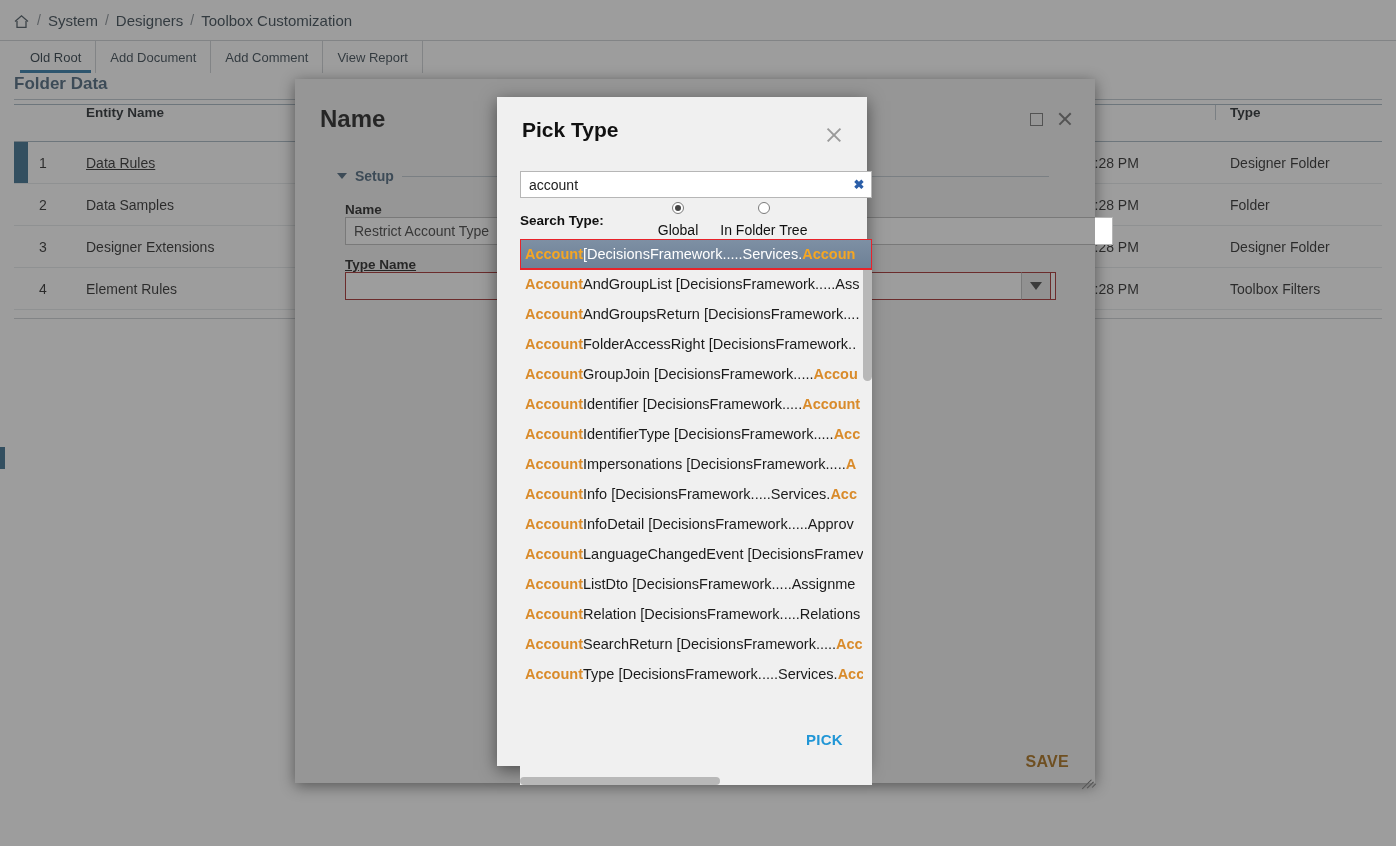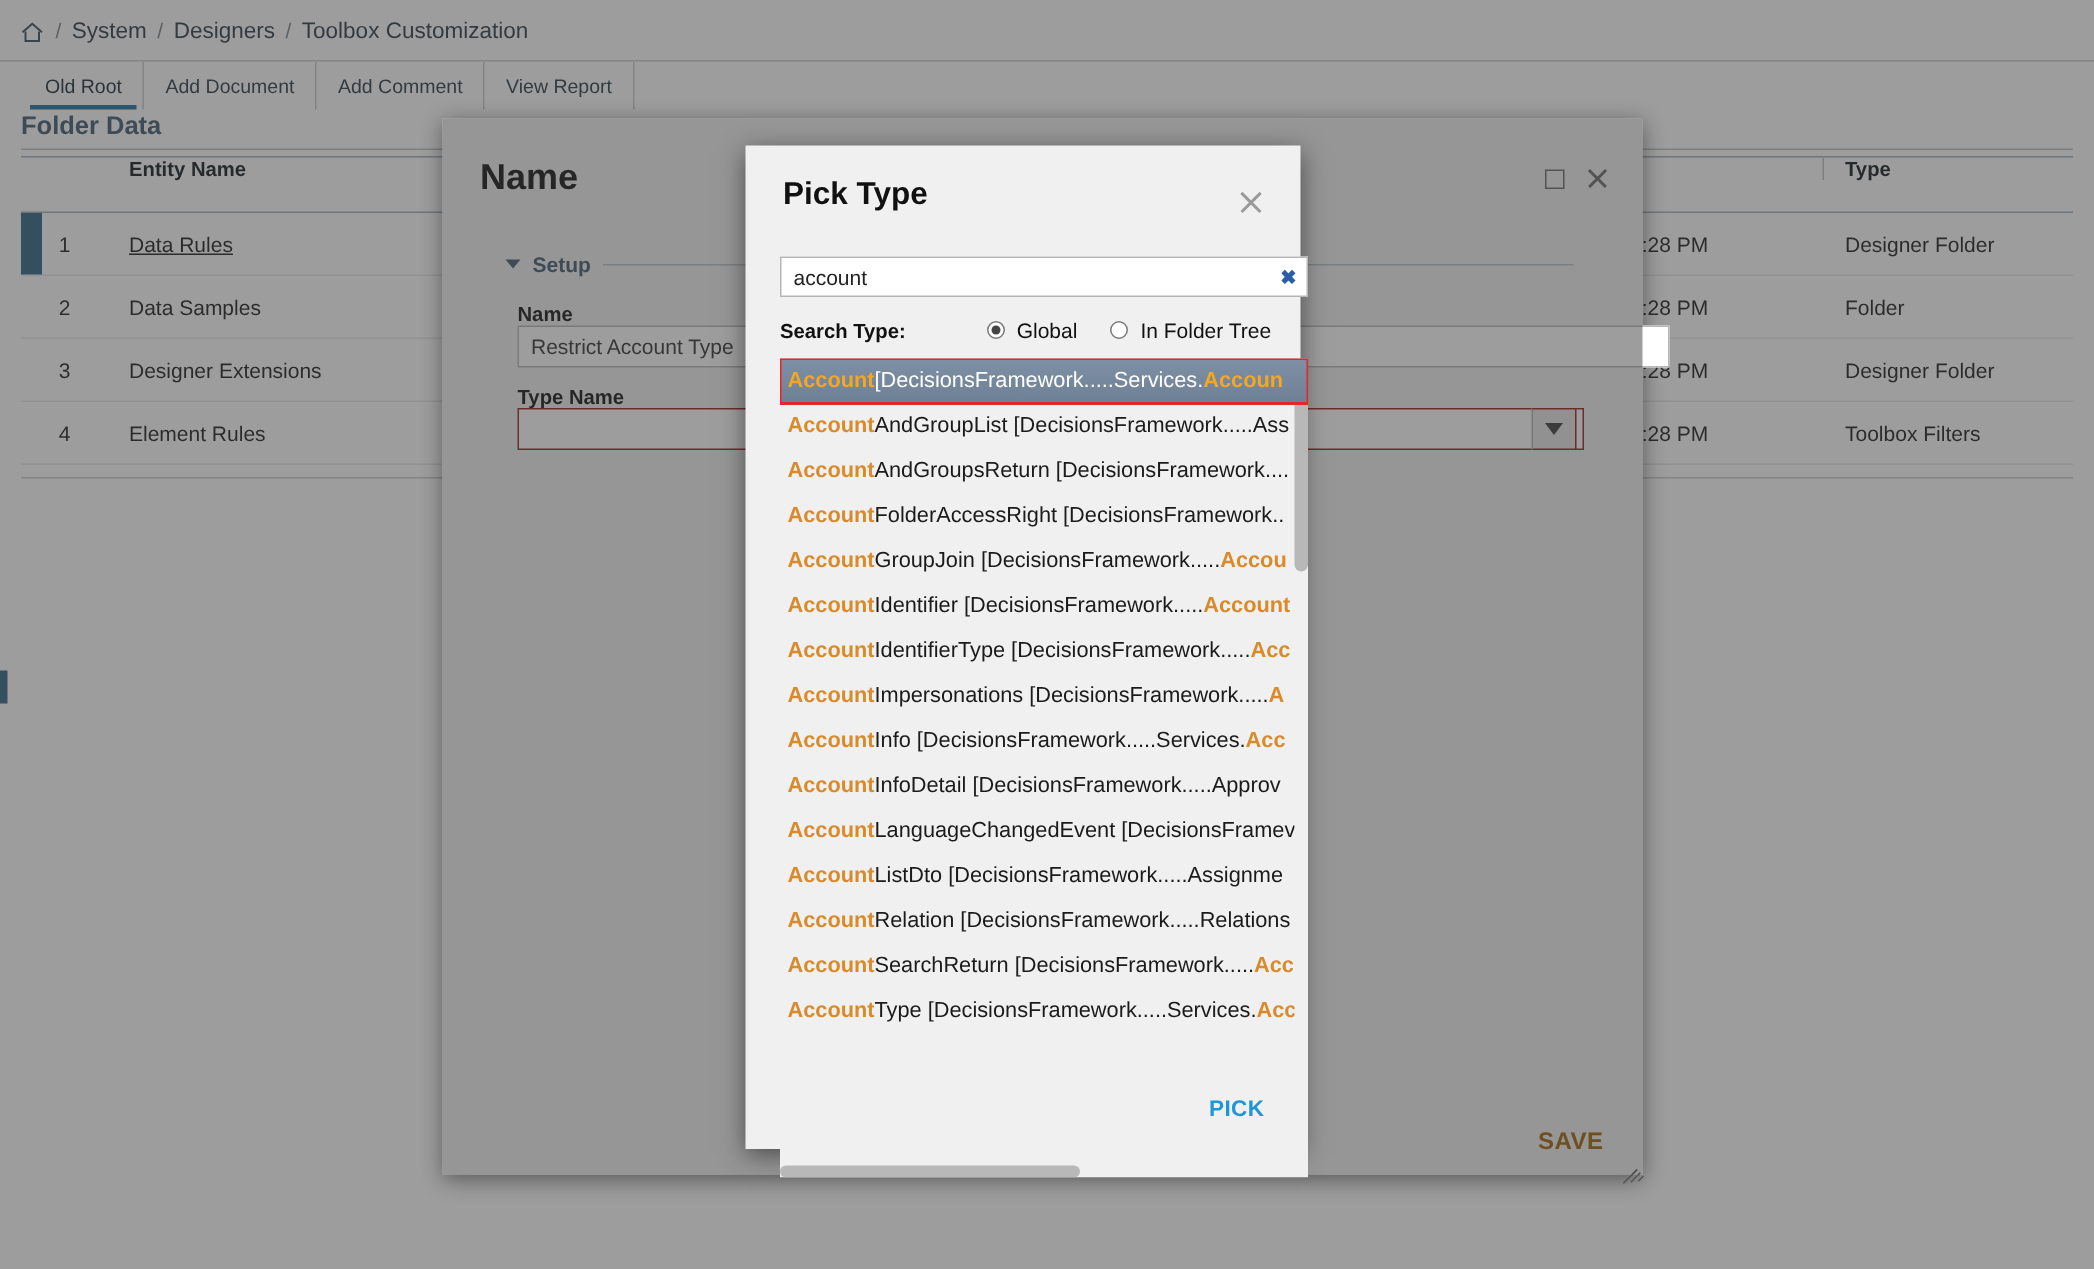--- a/index.html
+++ b/index.html
@@ -216,21 +216,21 @@
   }
   .pt-clear {
     width: 24px; text-align: center; font-size: 13px; color: #2b5ea8; font-weight: bold;
   }
 
   .pt-searchtype {
     position: absolute; left: 23px; top: 113px; width: 352px; height: 20px;
     display: flex; align-items: center;
   }
   .pt-st-label { font-size: 13.5px; font-weight: bold; color: #111; }
-  .radio-group { display: flex; align-items: center; gap: 8px; margin-left: 54px; }
+  .radio-group { display: flex; align-items: center; gap: 8px; margin-left: 54px; flex-direction: column; }
   .radio-group.second { margin-left: 22px; }
   .radio {
     width: 12px; height: 12px; border-radius: 50%;
     border: 1px solid #7a7a7a; background: #fff;
     display: flex; align-items: center; justify-content: center;
   }
   .radio .dot { width: 6px; height: 6px; border-radius: 50%; background: #444; }
   .radio-label { font-size: 14px; color: #111; }
 
   
@@ -373,21 +373,21 @@
     <span class="caret-down"></span>
     <span class="bd-setup-label">Setup</span>
     <span class="bd-setup-rule"></span>
   </div>
 
   <div class="bd-field-label" style="left:50px; top:123px;">Name</div>
   <div class="bd-input" style="left:50px; top:138px; width:768px;">
     <span>Restrict Account Type</span>
   </div>
 
-  <div class="bd-field-label" style="left:50px; top:178px;">Type Name</div>
+  <div class="bd-field-label" style="left:50px; top:178px;text-decoration:underline;">Type Name</div>
   <div class="bd-input err" style="left:50px; top:193px; width:711px;">
     <span></span>
   </div>
   <div class="bd-combo-btn" style="left:726px; top:193px;">
     <span class="combo-caret"></span>
   </div>
 
   <div class="bd-check-row">
     <span class="cbox"></span>
     <span class="bd-check-label">Is List</span>

